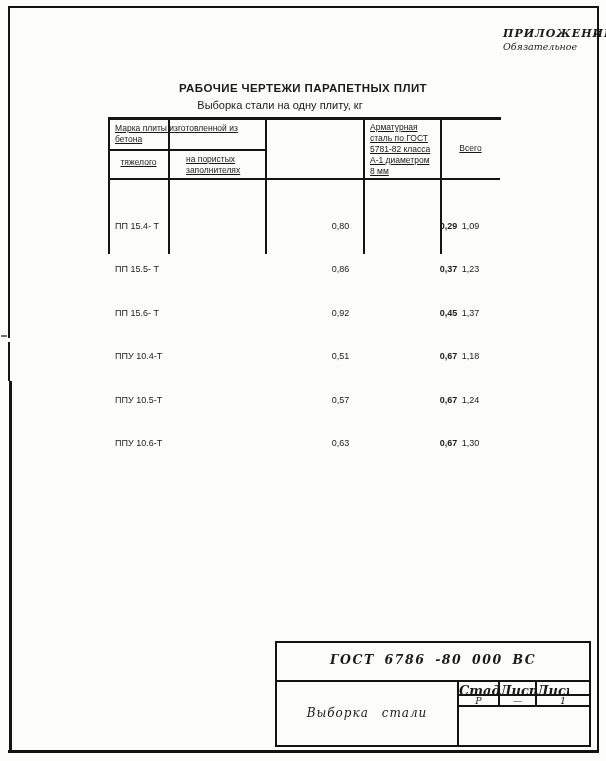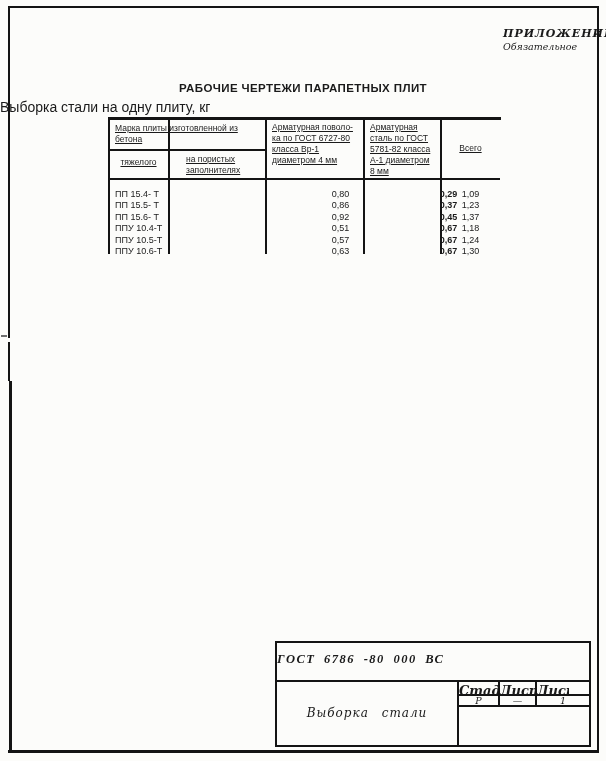--- a/index.html
+++ b/index.html
@@ -10,37 +10,37 @@
   .scan-dash{position:absolute;background:#6e6e6e;}
 
   
   .appendix{position:absolute;left:503px;top:27px;font-family:"DejaVu Serif",serif;font-style:italic;}
   .appendix .big{font-weight:bold;font-size:11px;letter-spacing:1px;white-space:nowrap;}
   .appendix .small{font-size:9.5px;margin-top:1px;white-space:nowrap;}
 
   
   .doc-title{position:absolute;left:0;top:82px;width:606px;text-align:center;
              font-weight:bold;font-size:11.5px;letter-spacing:.4px;white-space:nowrap;}
-  .doc-subtitle{position:absolute;left:0;top:99px;width:560px;font-size:14px;}
+  .doc-subtitle{position:absolute;left:0;top:99px;width:560px;text-align:center;font-size:11px;}
 
   
   .steel-table{position:absolute;left:108px;top:117px;width:393px;height:137px;font-size:8.5px;}
   .steel-table .hcell{position:absolute;line-height:11px;white-space:pre-line;text-decoration:underline;}
   .center{text-align:center;}
   .datacol{position:absolute;top:72px;font-size:9px;line-height:11.4px;}
-  .datacol span{display:block;white-space:nowrap;}
+  .datacol span{display:block;white-space:nowrap;margin-top:32px;}
   .bold{font-weight:bold;padding-left:47px;}
 
   
   .title-block{position:absolute;left:275px;top:641px;width:316px;height:106px;
                border:2px solid #141414;box-sizing:border-box;
                font-family:"DejaVu Serif",serif;font-style:italic;}
   .title-block .ln{background:#141414;}
-  .tb-docnum{position:absolute;left:0;top:9px;width:100%;text-align:left;
-             font-weight:bold;font-size:12.5px;letter-spacing:1.5px;word-spacing:4px;white-space:nowrap;font-family:Liberation Serif, serif;}
+  .tb-docnum{position:absolute;left:0;top:9px;width:100%;text-align:center;
+             font-weight:bold;font-size:12.5px;letter-spacing:1.5px;word-spacing:4px;white-space:nowrap;}
   .tb-title{position:absolute;left:0;top:37px;width:180px;height:65px;display:flex;
             align-items:center;justify-content:center;font-size:12px;letter-spacing:1px;
             word-spacing:8px;white-space:nowrap;}
   .tb-lbl{position:absolute;text-align:left;font-weight:bold;font-size:13px;white-space:nowrap;overflow:hidden;}
   .tb-val{position:absolute;text-align:center;font-size:9.5px;}
 </style>
 </head>
 <body>
 
 <div class="page">
@@ -70,24 +70,20 @@
     <div class="ln" style="left:255px;top:0;width:2px;height:137px;"></div>
     <div class="ln" style="left:332px;top:0;width:2px;height:137px;"></div>
     <div class="ln" style="left:0;top:32px;width:158px;height:2px;"></div>
     <div class="ln" style="left:0;top:61px;width:392px;height:2px;"></div>
 
     <div class="hcell" style="left:7px;top:6px;width:148px;">Марка плиты изготовленной из
 бетона</div>
     <div class="hcell center" style="left:0;top:40px;width:61px;">тяжелого</div>
     <div class="hcell" style="left:78px;top:37px;width:84px;">на пористых
 заполнителях</div>
-    <div class="hcell" style="left:164px;top:5px;width:92px;">Арматурная поволо-
-ка по ГОСТ 6727-80
-класса Вр-1
-диаметром 4 мм</div>
     <div class="hcell" style="left:262px;top:5px;width:72px;">Арматурная
 сталь по ГОСТ
 5781-82 класса
 А-1 диаметром
 8 мм</div>
     <div class="hcell center" style="left:332px;top:26px;width:61px;">Всего</div>
 
     <div class="datacol" style="left:7px;width:70px;">
       <span>ПП 15.4- Т</span>
       <span>ПП 15.5- Т</span>

